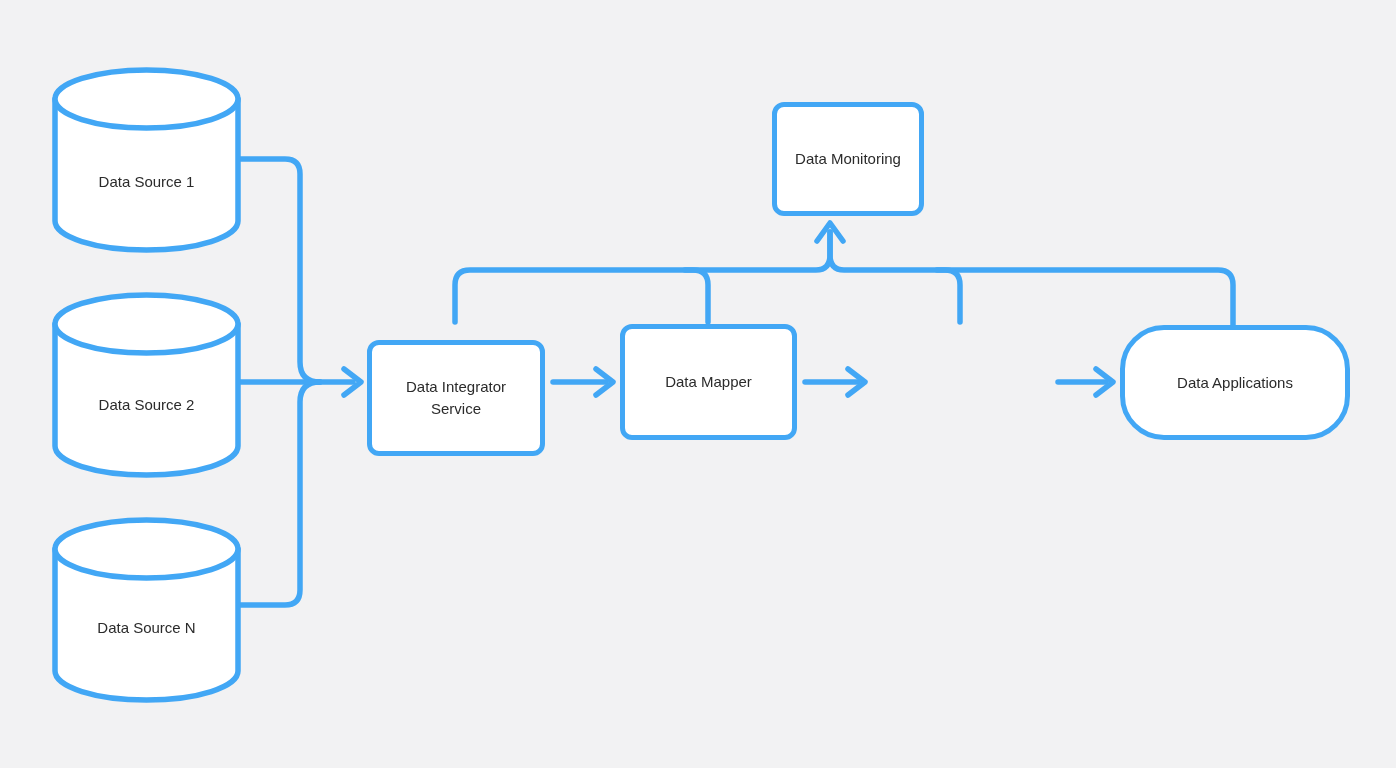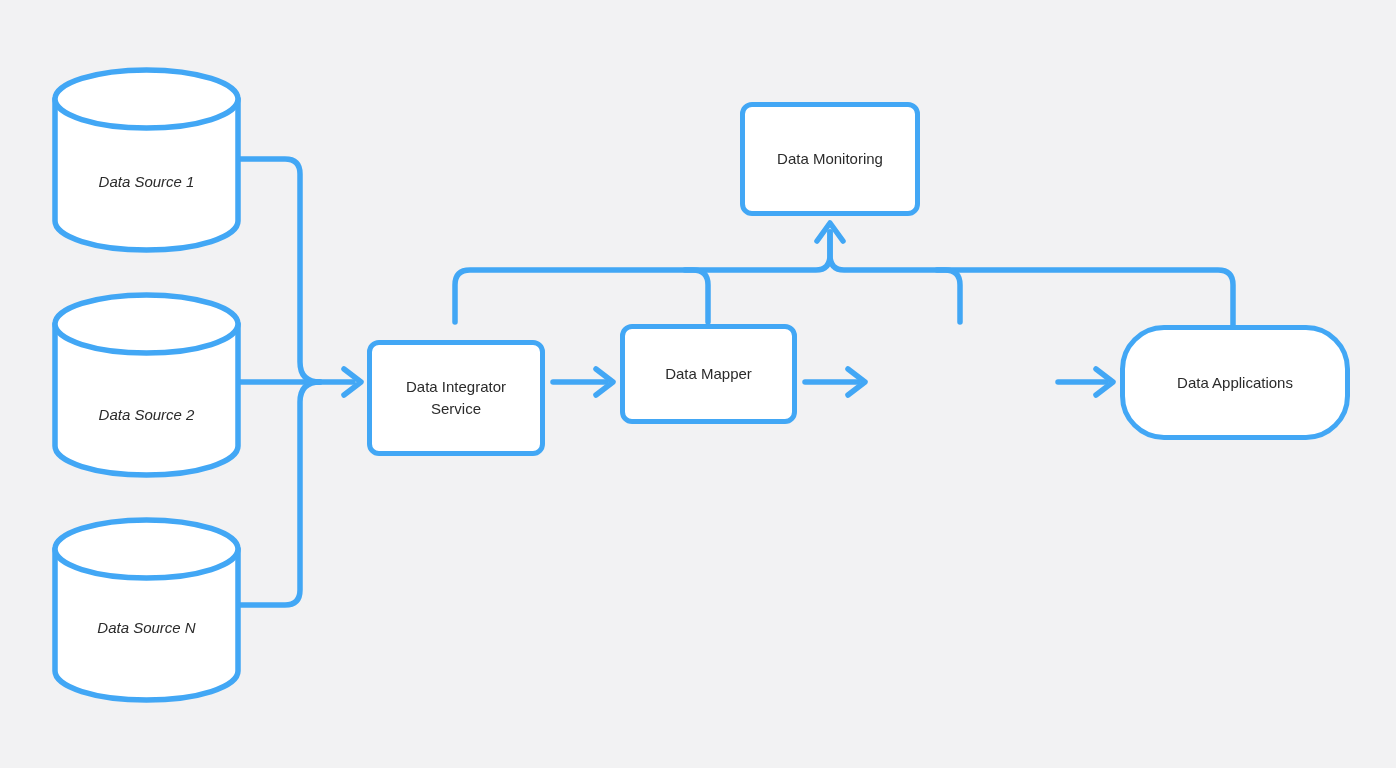--- a/index.html
+++ b/index.html
@@ -32,30 +32,29 @@
     color:var(--text);
     text-align:center;
     white-space:pre-line;
   }
   .cyl-label{
     position:absolute;
     left:55px;width:183px;height:22px;
     display:flex;align-items:center;justify-content:center;
     font-size:15px;color:var(--text);
     z-index:2;
-    font-style:italic;
   }
   
-  .n-monitoring{left:740px;top:102px;width:180px;height:114px;}
+  .n-monitoring{left:772px;top:102px;width:152px;height:114px;}
   .n-integrator{left:367px;top:340px;width:178px;height:116px;}
-  .n-mapper{left:620px;top:324px;width:177px;height:100px;}
+  .n-mapper{left:620px;top:324px;width:177px;height:116px;}
   .n-governance{left:871px;top:324px;width:179px;height:116px;}
   .n-applications{left:1120px;top:325px;width:230px;height:115px;border-radius:44px;}
   .l-source1{top:170px;}
-  .l-source2{top:403px;}
+  .l-source2{top:393px;}
   .l-sourceN{top:616px;text-align:center;}
 </style>
 </head>
 <body>
 
 <div class="canvas">
 
   <svg class="layer" width="1396" height="768" viewBox="0 0 1396 768">
     <g fill="none" stroke="#42a7f5" stroke-width="5.5" stroke-linecap="round" stroke-linejoin="round">
 

